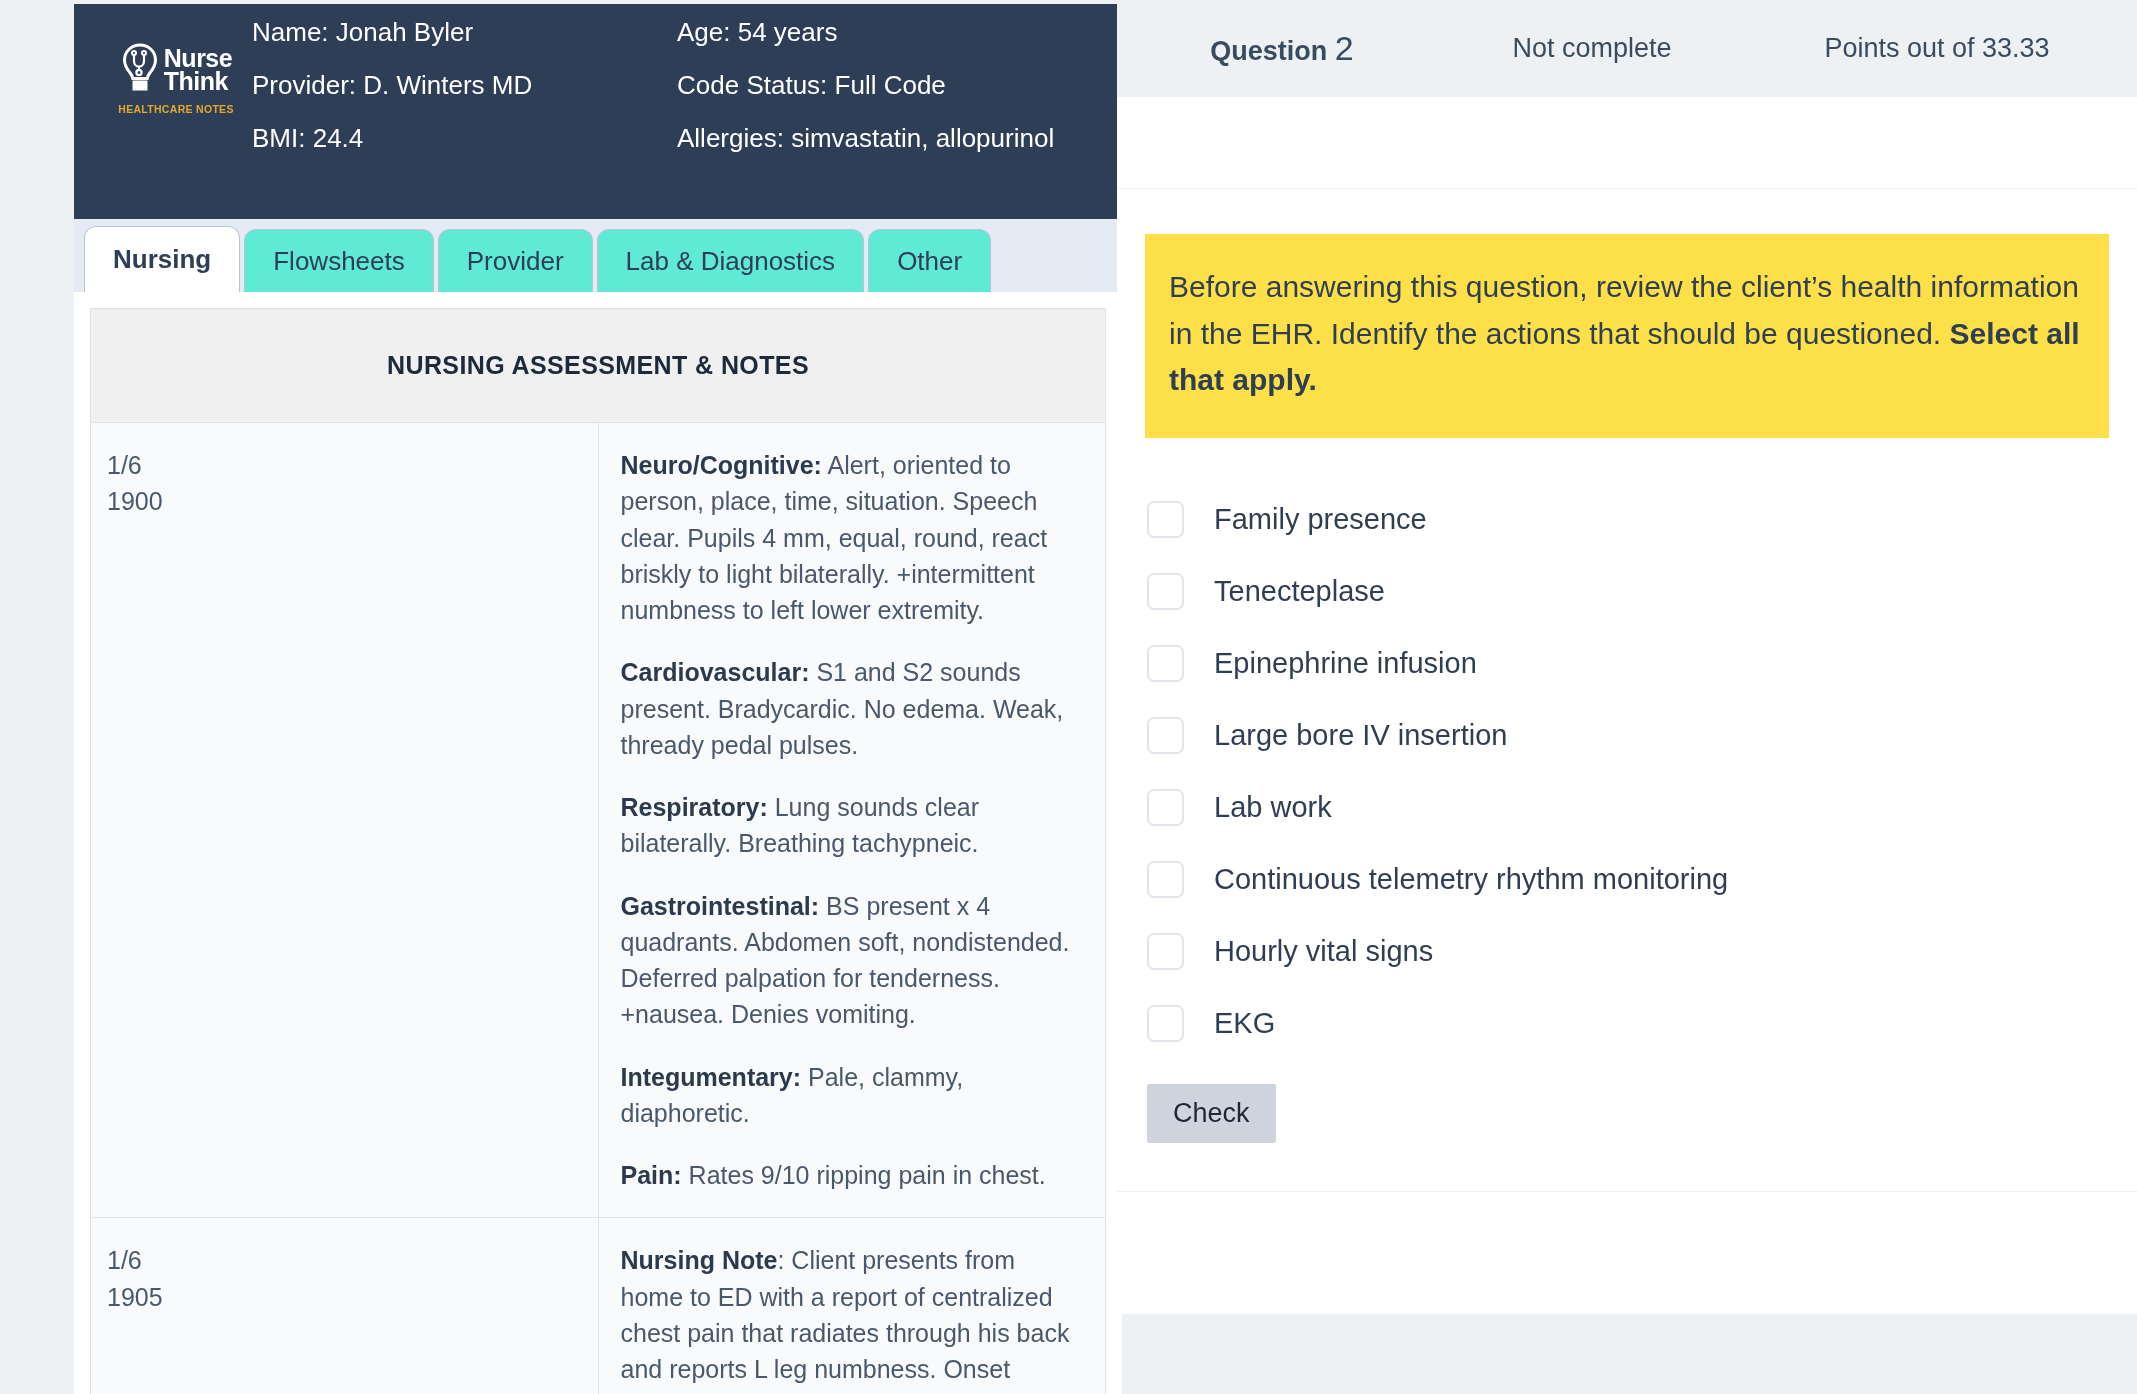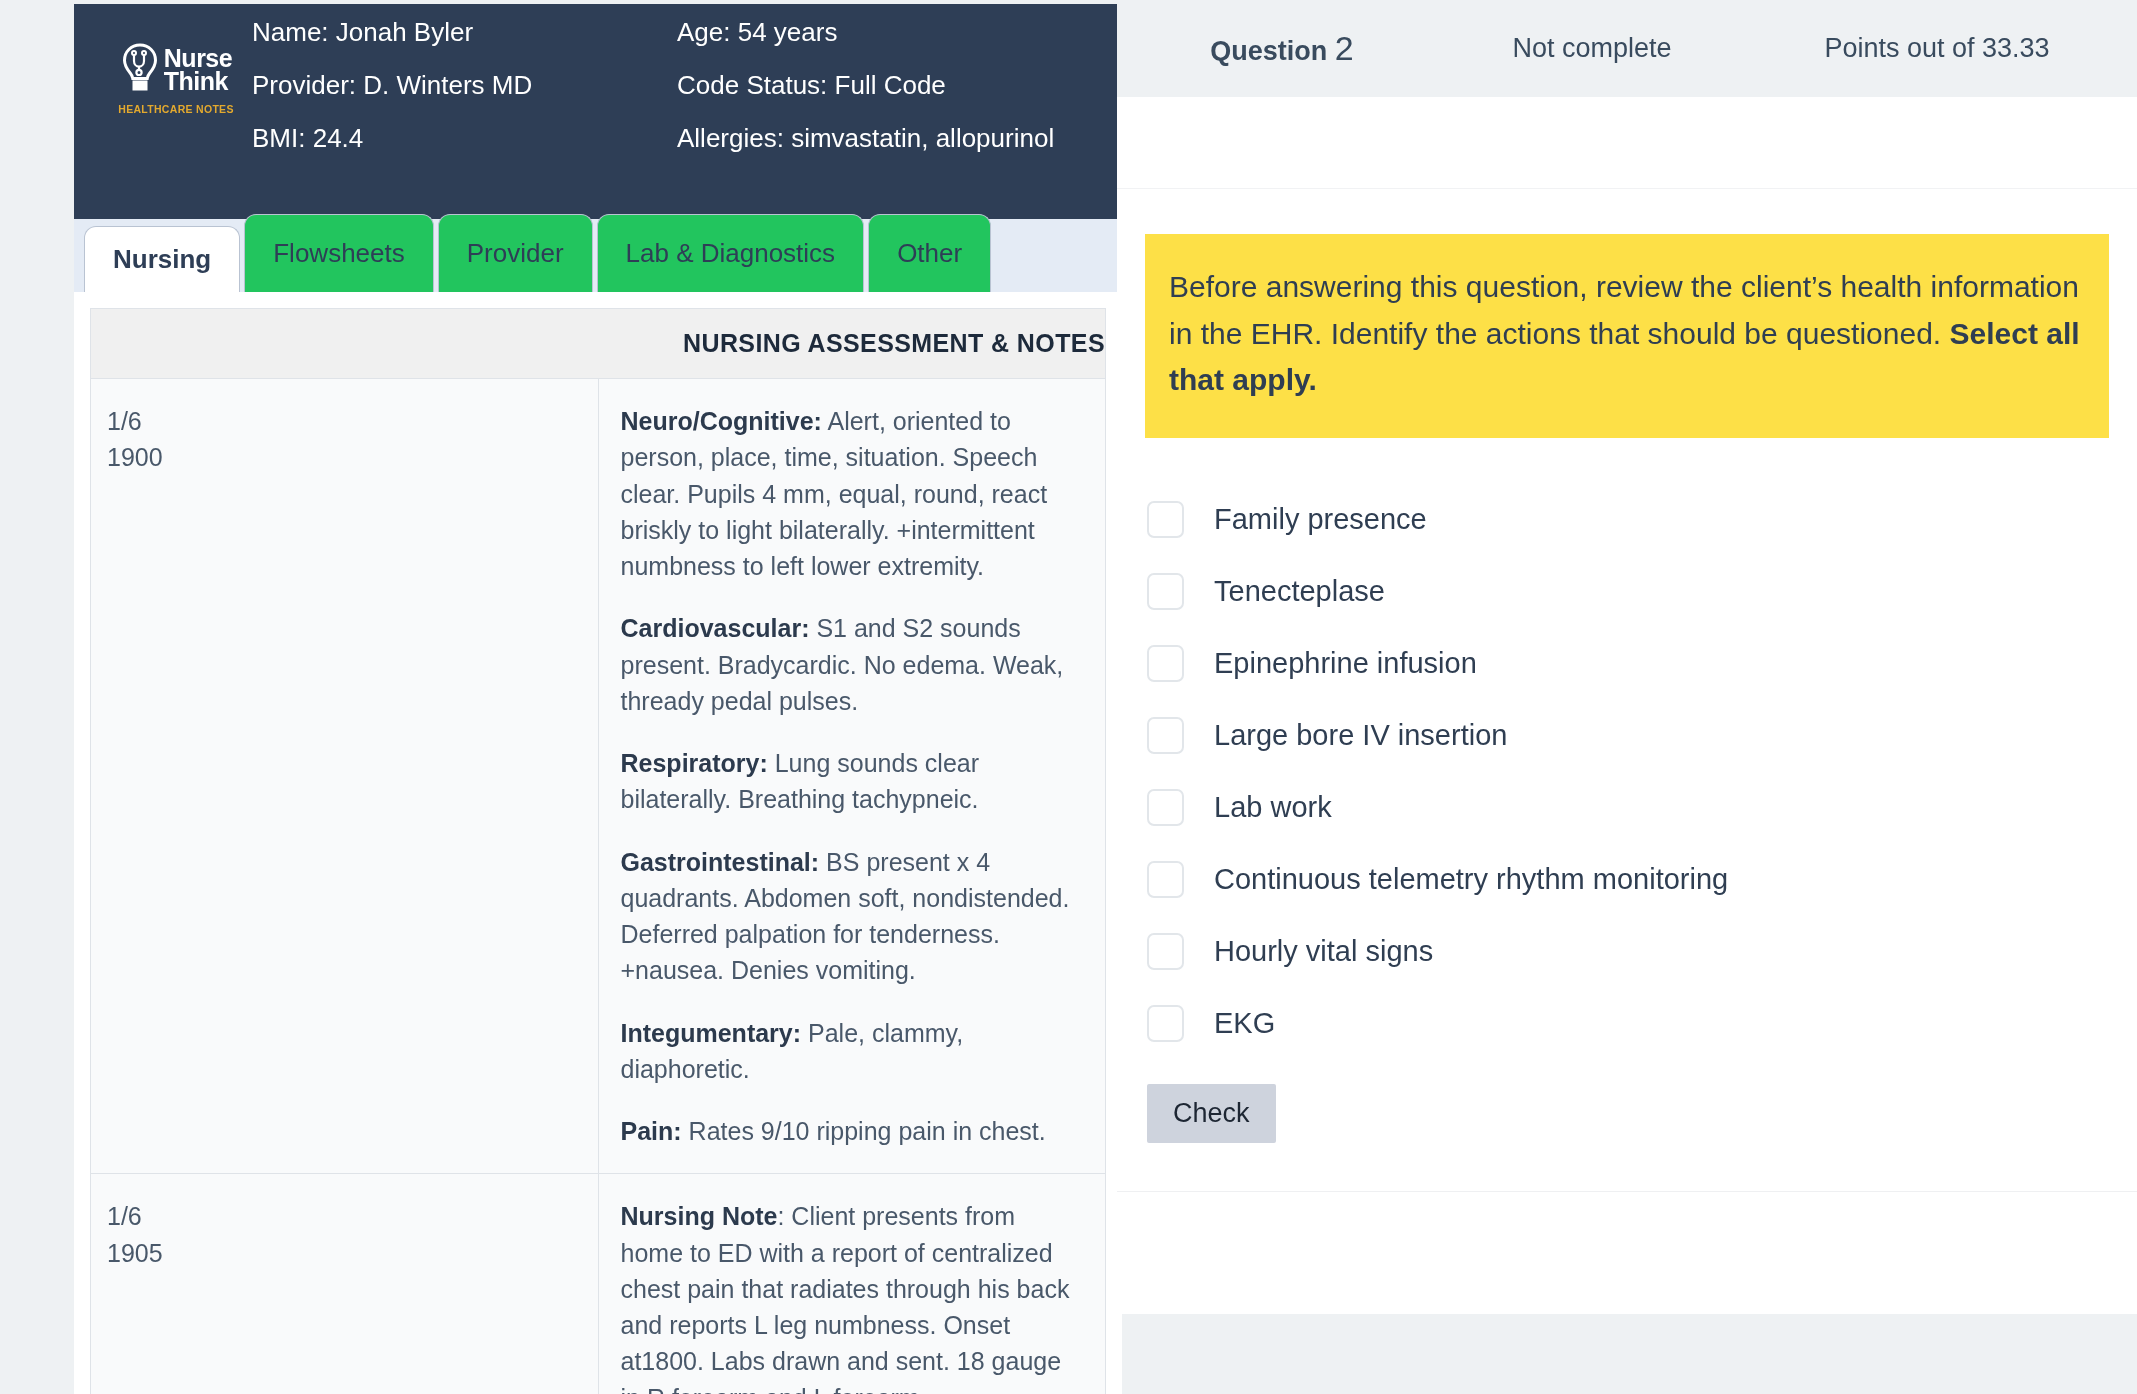--- a/index.html
+++ b/index.html
@@ -48,44 +48,44 @@
   
   #tabstrip {
     background: #e4ebf5;
     height: 73px; padding: 10px 0 0 10px;
     display: flex; align-items: flex-end; gap: 4px;
   }
   .tab {
     border: 1px solid #b9c3d2;
     border-bottom: none;
     border-radius: 12px 12px 0 0;
-    background: #22c55e;
+    background: #5eead4;
     color: #2e3e56;
     font-size: 26px;
-    height: 78px; padding: 0 28px;
+    height: 63px; padding: 0 28px;
     display: flex; align-items: center;
     white-space: nowrap;
   }
   .tab.active {
     background: #ffffff; font-weight: bold;
     height: 66px; position: relative; z-index: 2;
   }
 
   
   #notes-wrap { padding: 16px 16px 0 16px; background: #ffffff; }
   #notes-table {
     width: 100%; border-collapse: collapse;
     border: 1px solid #dfe3e8;
     table-layout: fixed;
   }
   #notes-table th.title {
     background: #f0f0f0; color: #1d2a3b;
     font-size: 25px; font-weight: bold;
     letter-spacing: 0.4px;
-    text-align: right; padding: 20px 0;
+    text-align: center; padding: 42px 0;
     border-bottom: 1px solid #dfe3e8;
   }
   #notes-table td {
     background: #f9fafb;
     border-top: 1px solid #dfe3e8;
     vertical-align: top;
     color: #49586a;
     font-size: 25px; line-height: 1.45;
   }
   td.time-col {

